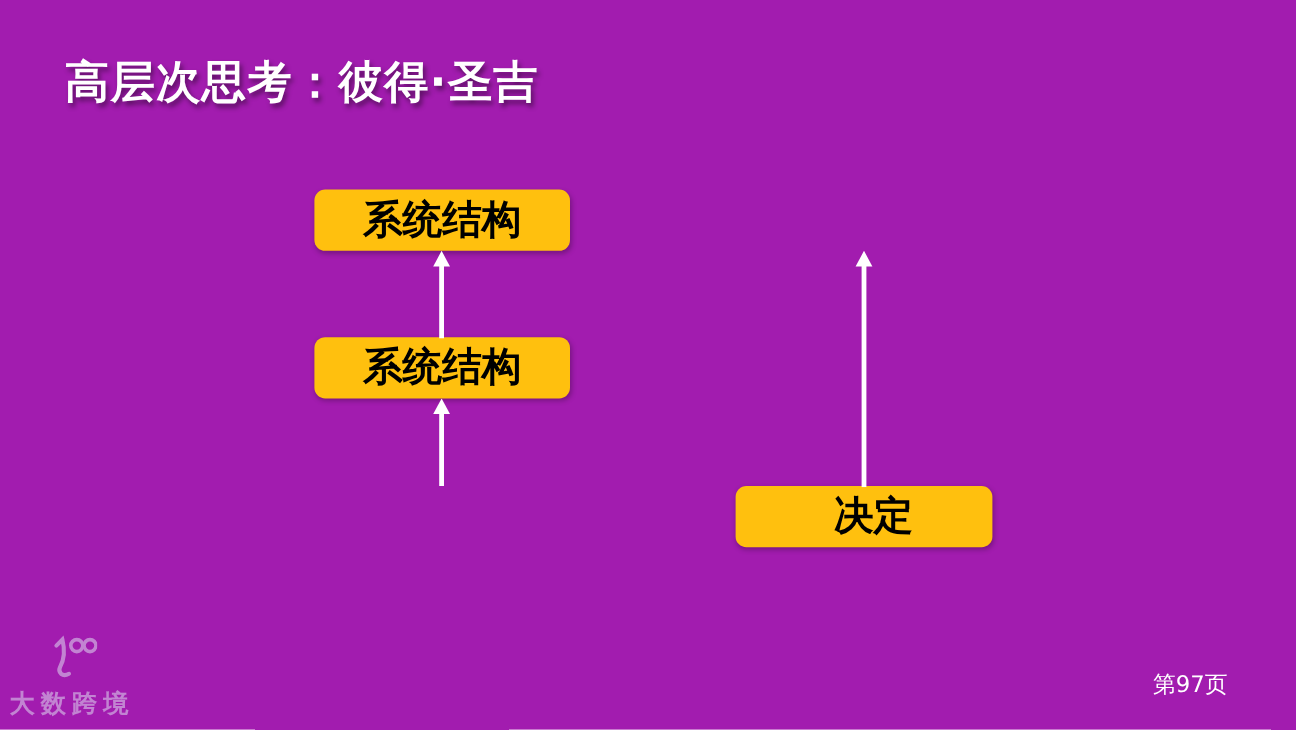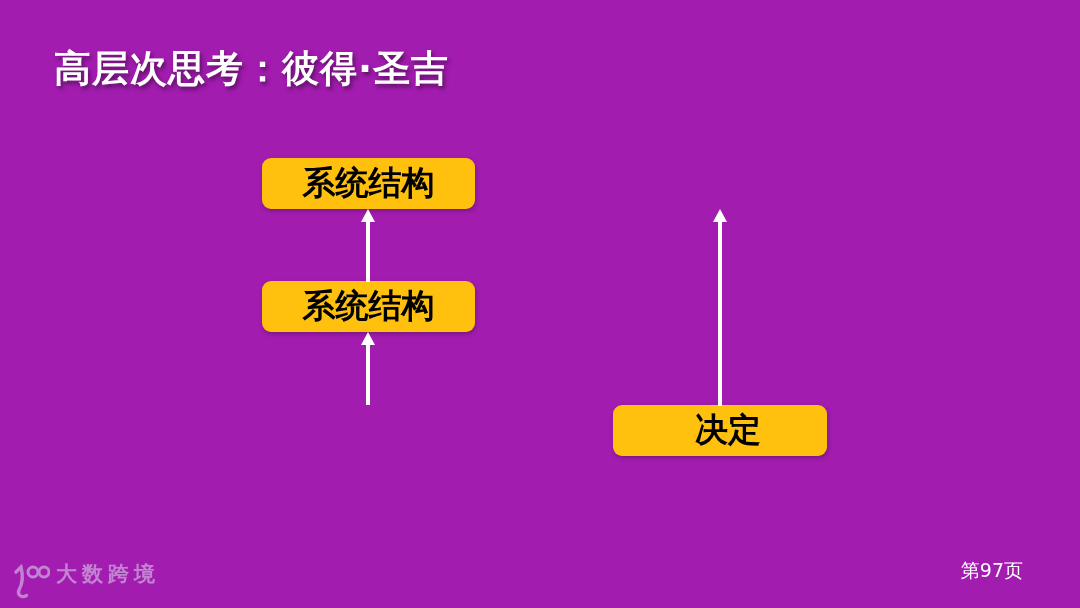--- a/index.html
+++ b/index.html
@@ -51,22 +51,24 @@
   }
   .arrow svg { display: block; width: 100%; height: 100%; }
   #arrow-l1 { left: 360px; top: 209px; height: 73px; }
   #arrow-l2 { left: 360px; top: 332px; height: 73px; }
   #arrow-r1 { left: 712px; top: 209px; height: 197px; }
   .footer-logo {
     position: absolute;
     left: 8px;
     bottom: 8px;
     display: flex;
+    align-items: center;
     gap: 6px;
     opacity: 0.5;
+    flex-direction: column;
   }
   .footer-logo .logo-icon svg { display: block; }
   .footer-logo .logo-text {
     color: #E3ECF5;
     font-size: 21px;
     font-weight: 600;
     letter-spacing: 5px;
     white-space: nowrap;
   }
   .page-number {

